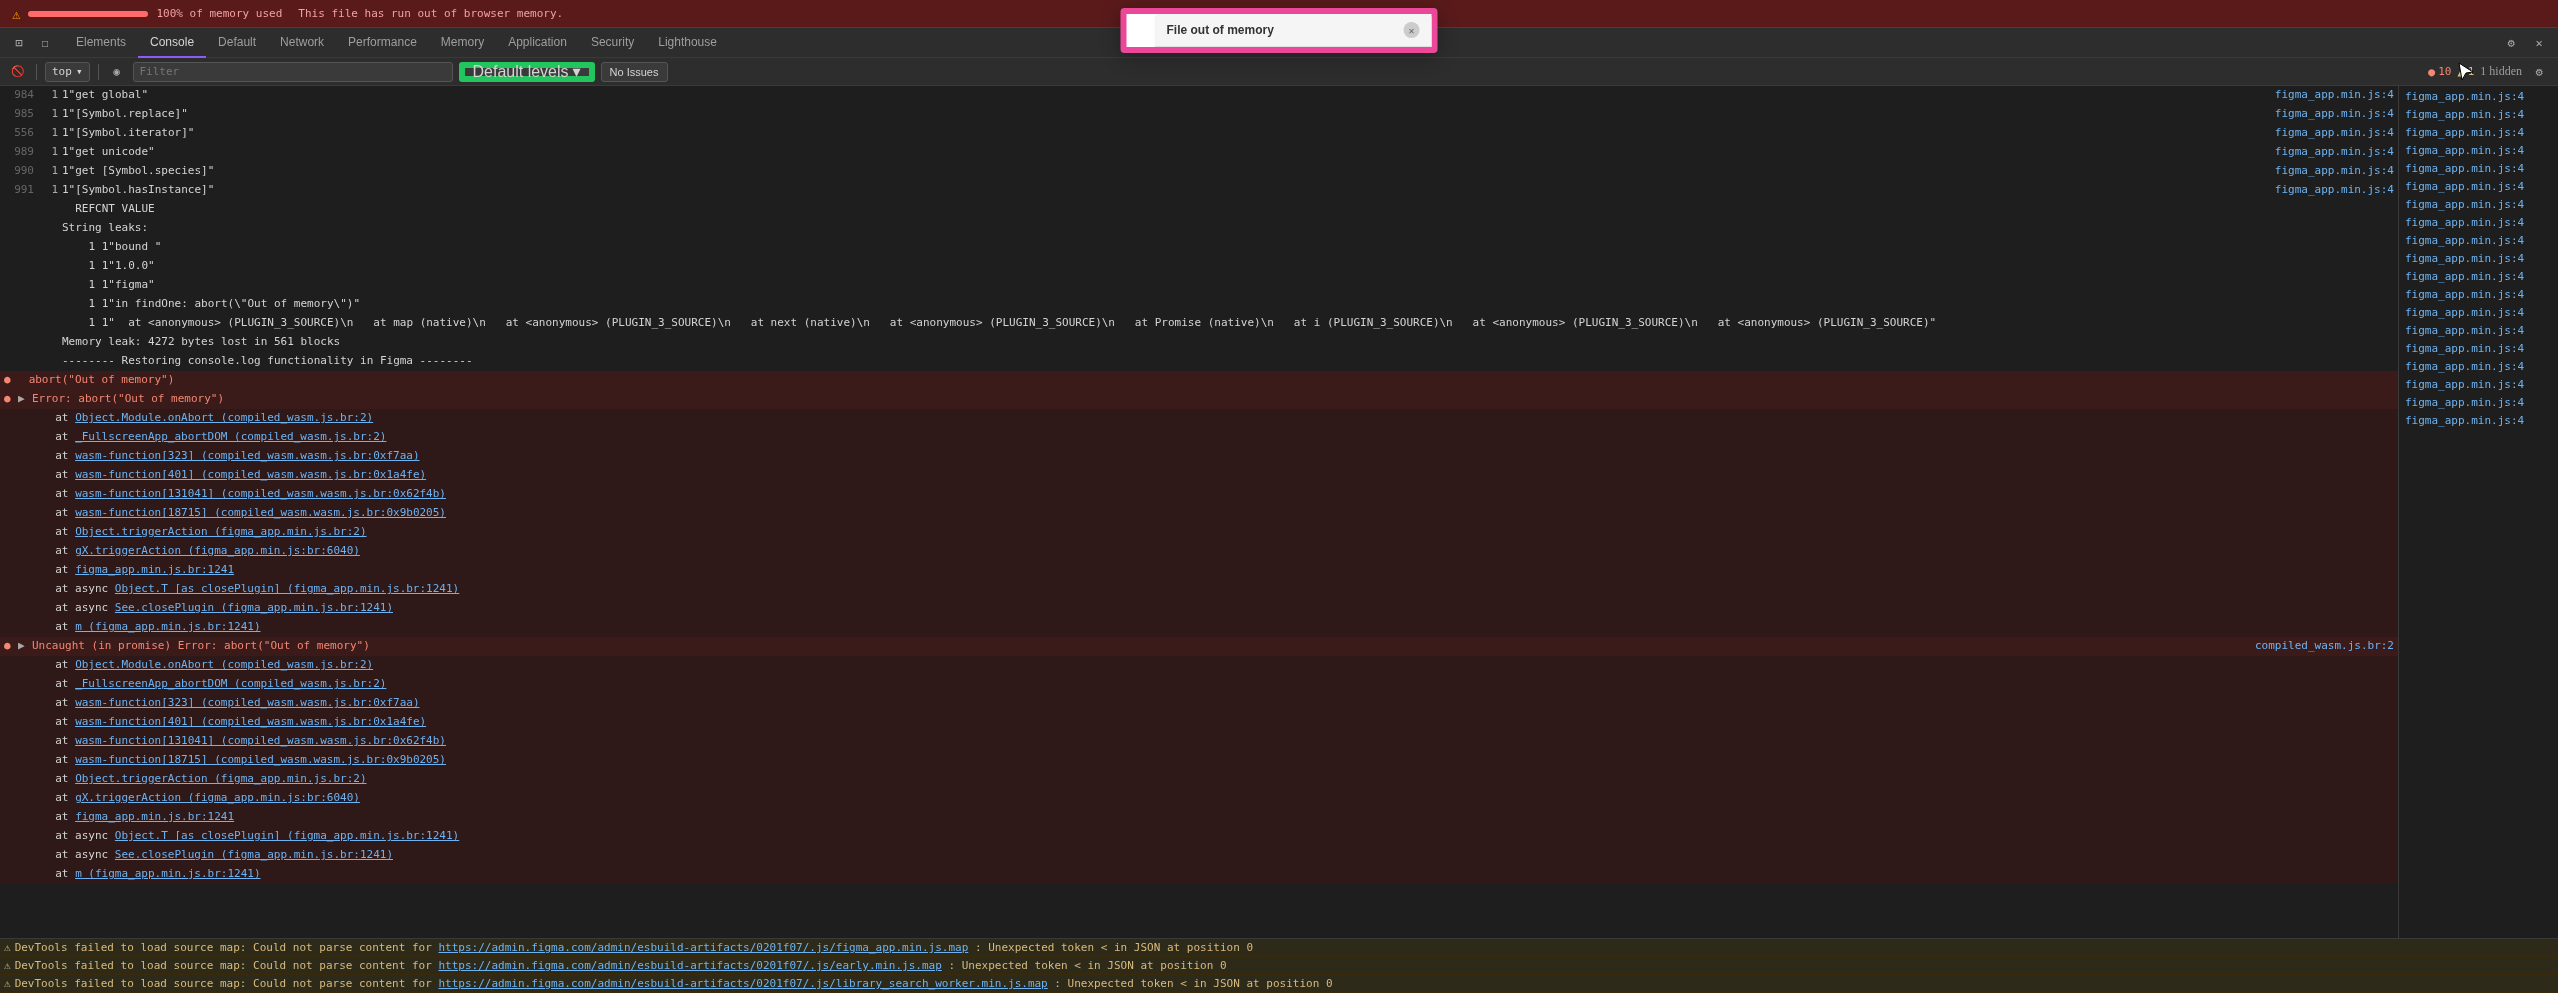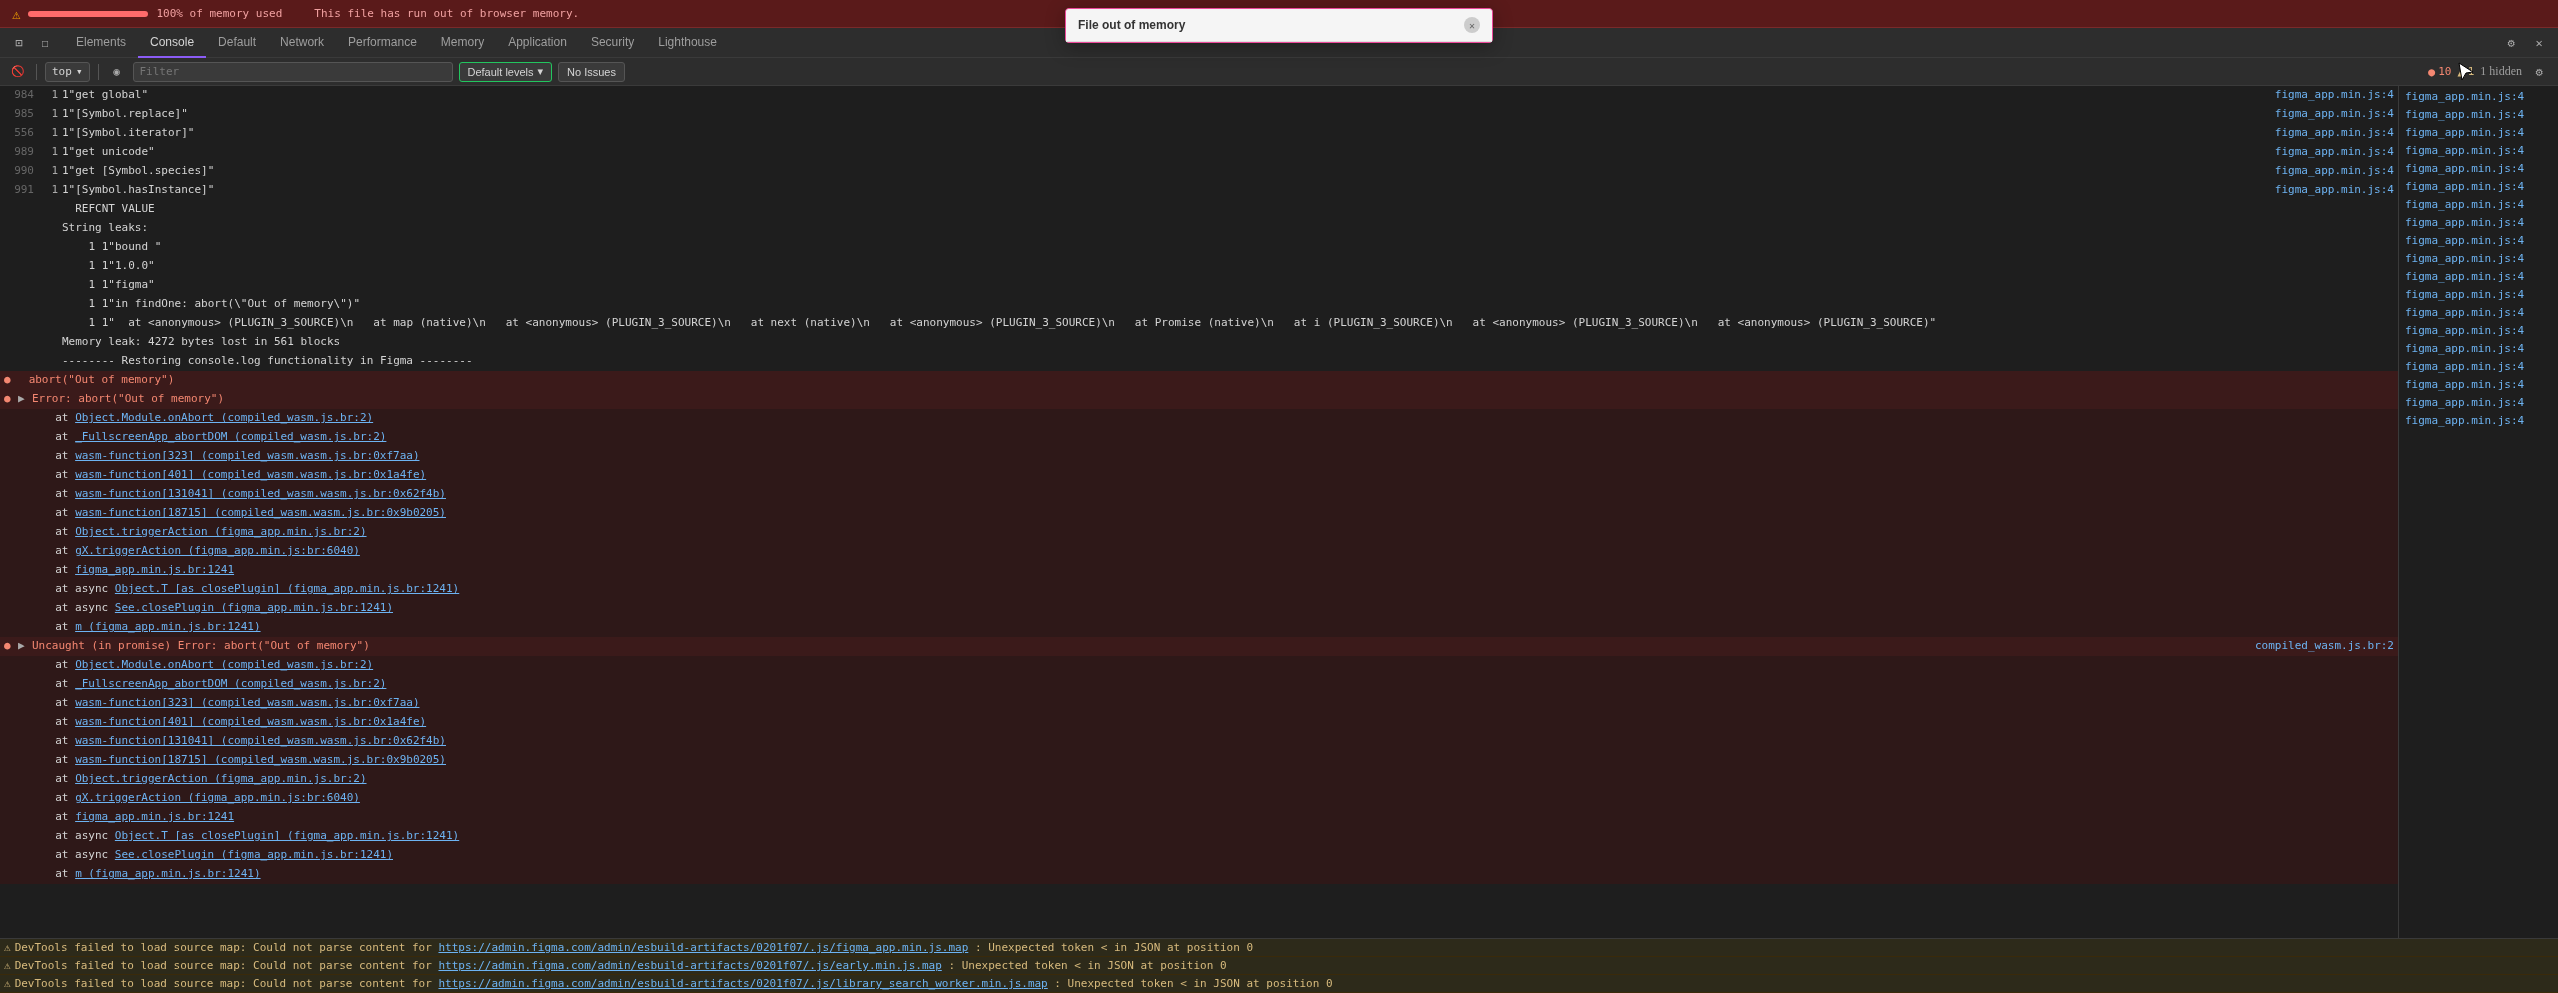--- a/index.html
+++ b/index.html
@@ -31,28 +31,29 @@
       height: 100%;
       background: #ff6b6b;
       width: 100%;
     }
     .warning-text { color: #f0a0a0; font-size: 11px; }
     .modal {
       position: fixed;
       top: 8px;
       left: 50%;
       transform: translateX(-50%);
-      width: 428px;
+      width: 317px;
       background: #fff;
-      border: 1px solid #ec4899;
+      border: 6px solid #ec4899;
       border-radius: 4px;
       box-shadow: 0 4px 20px rgba(0,0,0,0.3);
       z-index: 200;
       color: #333;
       pointer-events: all;
+      padding-left: 28px;
     }
     .modal-titlebar {
       display: flex;
       align-items: center;
       justify-content: space-between;
       padding: 8px 12px;
       border-bottom: 1px solid #e0e0e0;
       background: #f5f5f5;
       border-radius: 4px 4px 0 0;
     }
@@ -135,24 +136,24 @@
       border: 1px solid #555;
       color: #d4d4d4;
       padding: 2px 6px;
       font-size: 11px;
       border-radius: 3px;
       height: 20px;
       font-family: inherit;
     }
     .default-levels-btn {
       background: #3a3a3a;
-      border: 1px solid #22c55e;
+      border: 6px solid #22c55e;
       color: #d4d4d4;
       padding: 1px 8px;
-      font-size: 11px;
+      font-size: 16px;
       cursor: pointer;
       height: 20px;
       display: flex; align-items: center; gap: 4px;
       border-radius: 3px;
       font-family: -apple-system, sans-serif;
     }
     .no-issues-btn {
       background: #3a3a3a;
       border: 1px solid #555;
       color: #d4d4d4;
@@ -269,21 +270,21 @@
   </style>
 </head>
 <body>
 
 <div class="warning-bar">
   <span class="warning-icon">⚠</span>
   <div class="warning-progress">
     <div class="warning-progress-fill"></div>
   </div>
   <span class="warning-text">100% of memory used</span>
-  <span class="warning-text" style="margin-left:24px;">This file has run out of browser memory.</span>
+  <span class="warning-text" style="margin-left:8px;">This file has run out of browser memory.</span>
 </div>
 
 <div class="modal">
   <div class="modal-titlebar">
     <span class="modal-title">File out of memory</span>
     <div class="modal-close-btn">✕</div>
   </div>
 </div>
 
 <div class="devtools">

